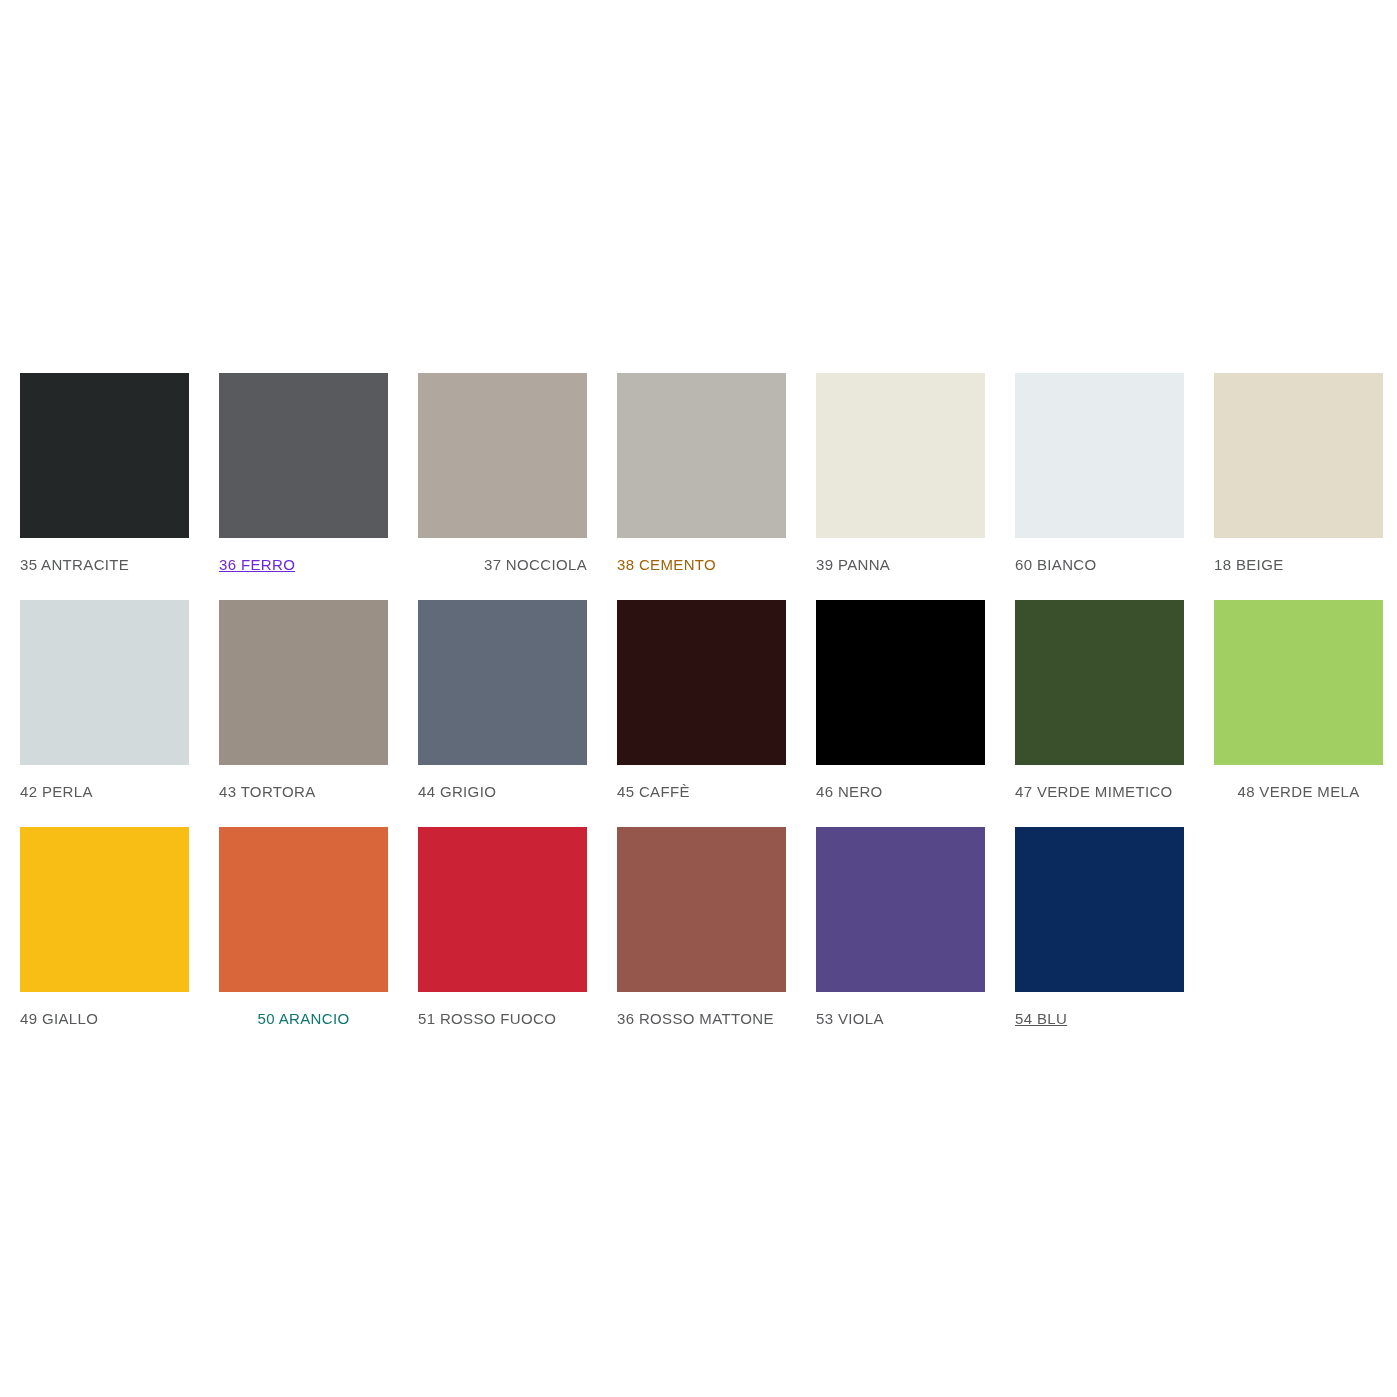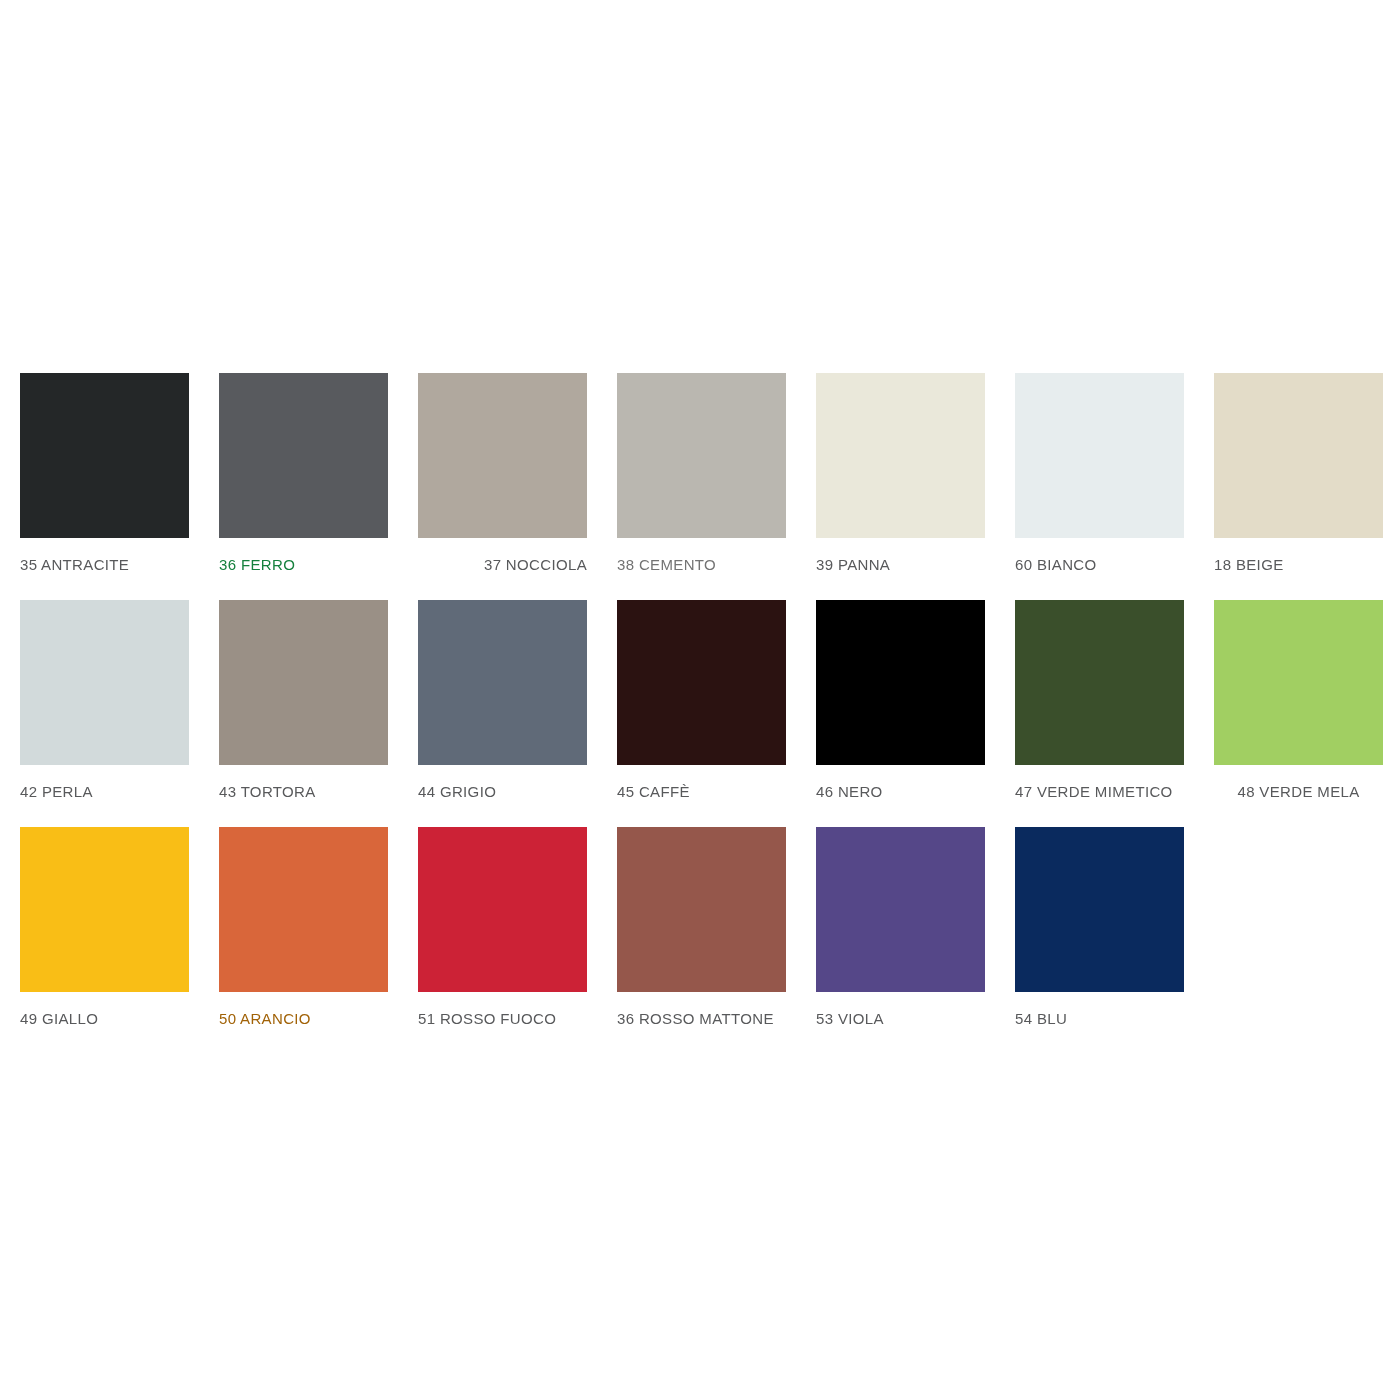--- a/index.html
+++ b/index.html
@@ -72,29 +72,29 @@
 <div id="palette-root" style="background-color: rgb(255, 255, 255);">
   <div class="swatch-grid">
 
     <div class="swatch-row">
       <div class="swatch-cell">
         <span class="swatch-chip" style="background-color: rgb(36, 39, 40);"></span>
         <span class="swatch-label" style="color: rgb(88, 89, 91);">35 ANTRACITE</span>
       </div>
       <div class="swatch-cell">
         <span class="swatch-chip" style="background-color: rgb(88, 90, 94);"></span>
-        <span class="swatch-label" style="color: #15803d;">36 FERRO</span>
+        <span class="swatch-label" style="color: #6d28d9; text-decoration: underline;">36 FERRO</span>
       </div>
       <div class="swatch-cell">
         <span class="swatch-chip" style="background-color: rgb(176, 168, 158);"></span>
         <span class="swatch-label" style="color: rgb(88, 89, 91); text-align: right;">37 NOCCIOLA</span>
       </div>
       <div class="swatch-cell">
         <span class="swatch-chip" style="background-color: rgb(186, 183, 176);"></span>
-        <span class="swatch-label" style="color: #737373;">38 CEMENTO</span>
+        <span class="swatch-label" style="color: #a16207;">38 CEMENTO</span>
       </div>
       <div class="swatch-cell">
         <span class="swatch-chip" style="background-color: rgb(234, 232, 218);"></span>
         <span class="swatch-label" style="color: rgb(88, 89, 91);">39 PANNA</span>
       </div>
       <div class="swatch-cell">
         <span class="swatch-chip" style="background-color: rgb(231, 237, 238);"></span>
         <span class="swatch-label" style="color: rgb(88, 89, 91);">60 BIANCO</span>
       </div>
       <div class="swatch-cell">
@@ -134,34 +134,34 @@
       </div>
     </div>
 
     <div class="swatch-row">
       <div class="swatch-cell">
         <span class="swatch-chip" style="background-color: rgb(249, 190, 22);"></span>
         <span class="swatch-label" style="color: rgb(88, 89, 91);">49 GIALLO</span>
       </div>
       <div class="swatch-cell">
         <span class="swatch-chip" style="background-color: rgb(217, 102, 58);"></span>
-        <span class="swatch-label" style="color: #a16207;">50 ARANCIO</span>
+        <span class="swatch-label" style="color: #0f766e; text-align: center;">50 ARANCIO</span>
       </div>
       <div class="swatch-cell">
         <span class="swatch-chip" style="background-color: rgb(204, 34, 54);"></span>
         <span class="swatch-label" style="color: rgb(88, 89, 91);">51 ROSSO FUOCO</span>
       </div>
       <div class="swatch-cell">
         <span class="swatch-chip" style="background-color: rgb(149, 87, 75);"></span>
         <span class="swatch-label" style="color: rgb(88, 89, 91);">36 ROSSO MATTONE</span>
       </div>
       <div class="swatch-cell">
         <span class="swatch-chip" style="background-color: rgb(85, 71, 136);"></span>
         <span class="swatch-label" style="color: rgb(88, 89, 91);">53 VIOLA</span>
       </div>
       <div class="swatch-cell">
         <span class="swatch-chip" style="background-color: rgb(10, 42, 94);"></span>
-        <span class="swatch-label" style="color: rgb(88, 89, 91);">54 BLU</span>
+        <span class="swatch-label" style="color: rgb(88, 89, 91); text-decoration: underline;">54 BLU</span>
       </div>
     </div>
 
   </div>
 </div>
 
 </body></html>

